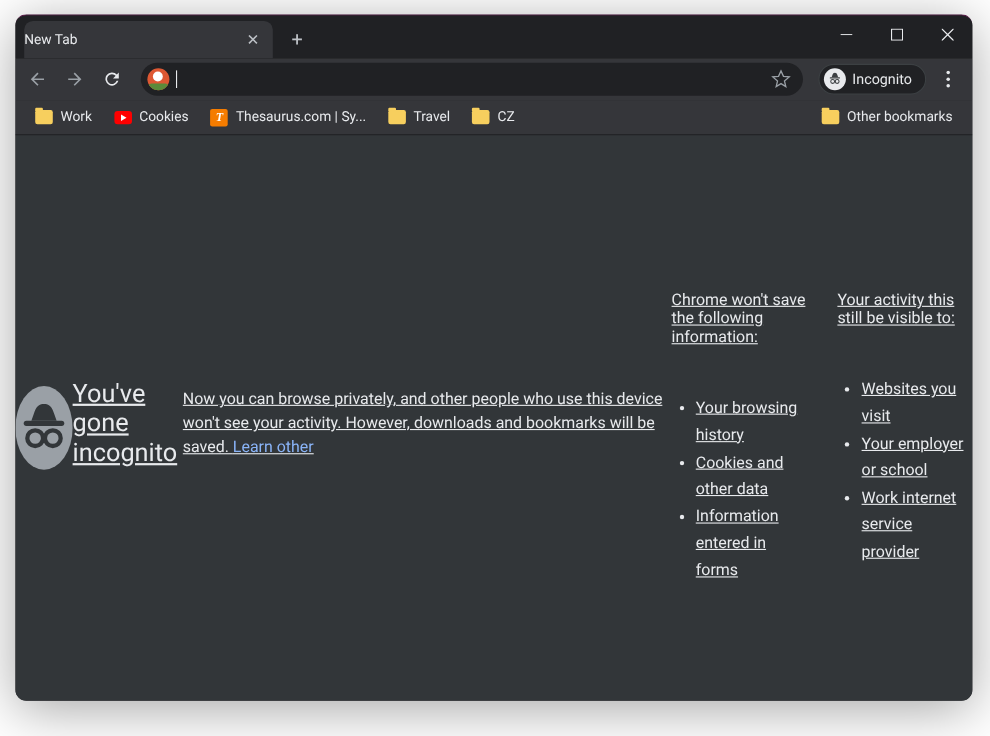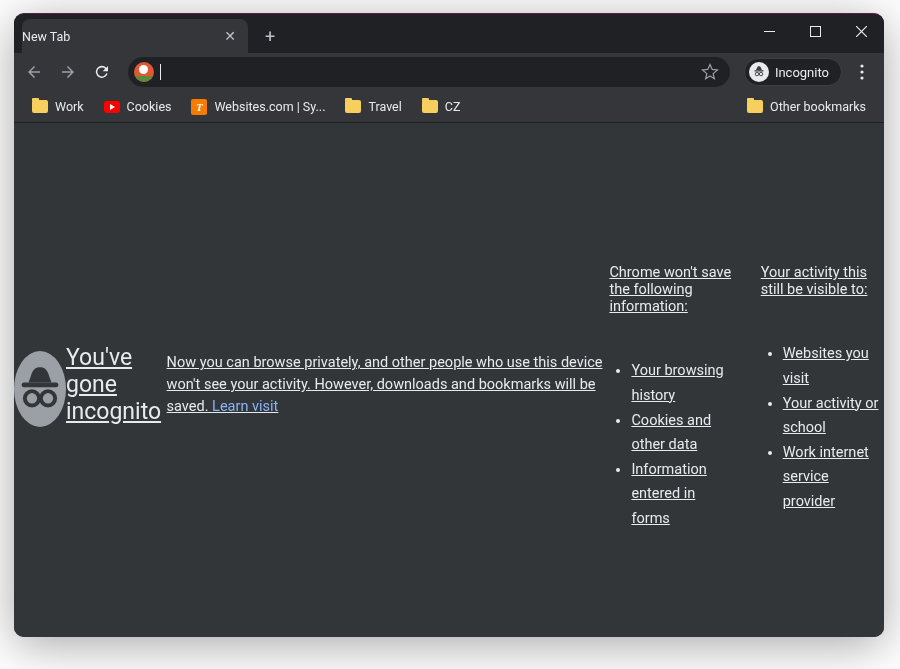--- a/index.html
+++ b/index.html
@@ -130,21 +130,21 @@
     <div class="bm">
           <span class="bm-folder"></span>
           <span>Work</span>
         </div>
     <div class="bm">
           <span class="bm-icon-yt"></span>
           <span>Cookies</span>
         </div>
     <div class="bm">
           <span class="bm-icon-th">T</span>
-          <span>Websites.com | Sy...</span>
+          <span>Thesaurus.com | Sy...</span>
         </div>
     <div class="bm">
           <span class="bm-folder"></span>
           <span>Travel</span>
         </div>
     <div class="bm">
           <span class="bm-folder"></span>
           <span>CZ</span>
         </div>
     <div class="bm-spacer"></div>
@@ -159,36 +159,36 @@
       <svg width="52" height="52" viewBox="0 0 24 24">
         <path fill="#323639" d="M12 2c2.2 0 3.3 1 4.3 4.2L17.3 9H6.7l1-2.8C8.7 3 9.8 2 12 2z"></path>
         <rect x="3.5" y="9" width="17" height="2.2" rx="1.1" fill="#323639"></rect>
         <circle cx="8.3" cy="16.3" r="3.3" fill="none" stroke="#323639" stroke-width="1.8"></circle>
         <circle cx="15.7" cy="16.3" r="3.3" fill="none" stroke="#323639" stroke-width="1.8"></circle>
         <path d="M11.2 16 q.8 -.8 1.6 0" stroke="#323639" stroke-width="1.6" fill="none"></path>
       </svg>
     </div>
     <h1>You've gone incognito</h1>
     <p class="intro">
-      <span>Now you can browse privately, and other people who use this device won't see your activity. However, downloads and bookmarks will be saved. </span><a>Learn visit</a>
+      <span>Now you can browse privately, and other people who use this device won't see your activity. However, downloads and bookmarks will be saved. </span><a>Learn other</a>
     </p>
     <div class="columns">
       <div class="col">
         <div class="col-head">Chrome won't save the following information:</div>
         <ul>
           <li>Your browsing history</li>
           <li>Cookies and other data</li>
           <li>Information entered in forms</li>
         </ul>
       </div>
       <div class="col">
         <div class="col-head">Your activity this still be visible to:</div>
         <ul>
           <li>Websites you visit</li>
-          <li>Your activity or school</li>
+          <li>Your employer or school</li>
           <li>Work internet service provider</li>
         </ul>
       </div>
     </div>
   </div>
 
 </div>
 </div>
 
 </body></html>

